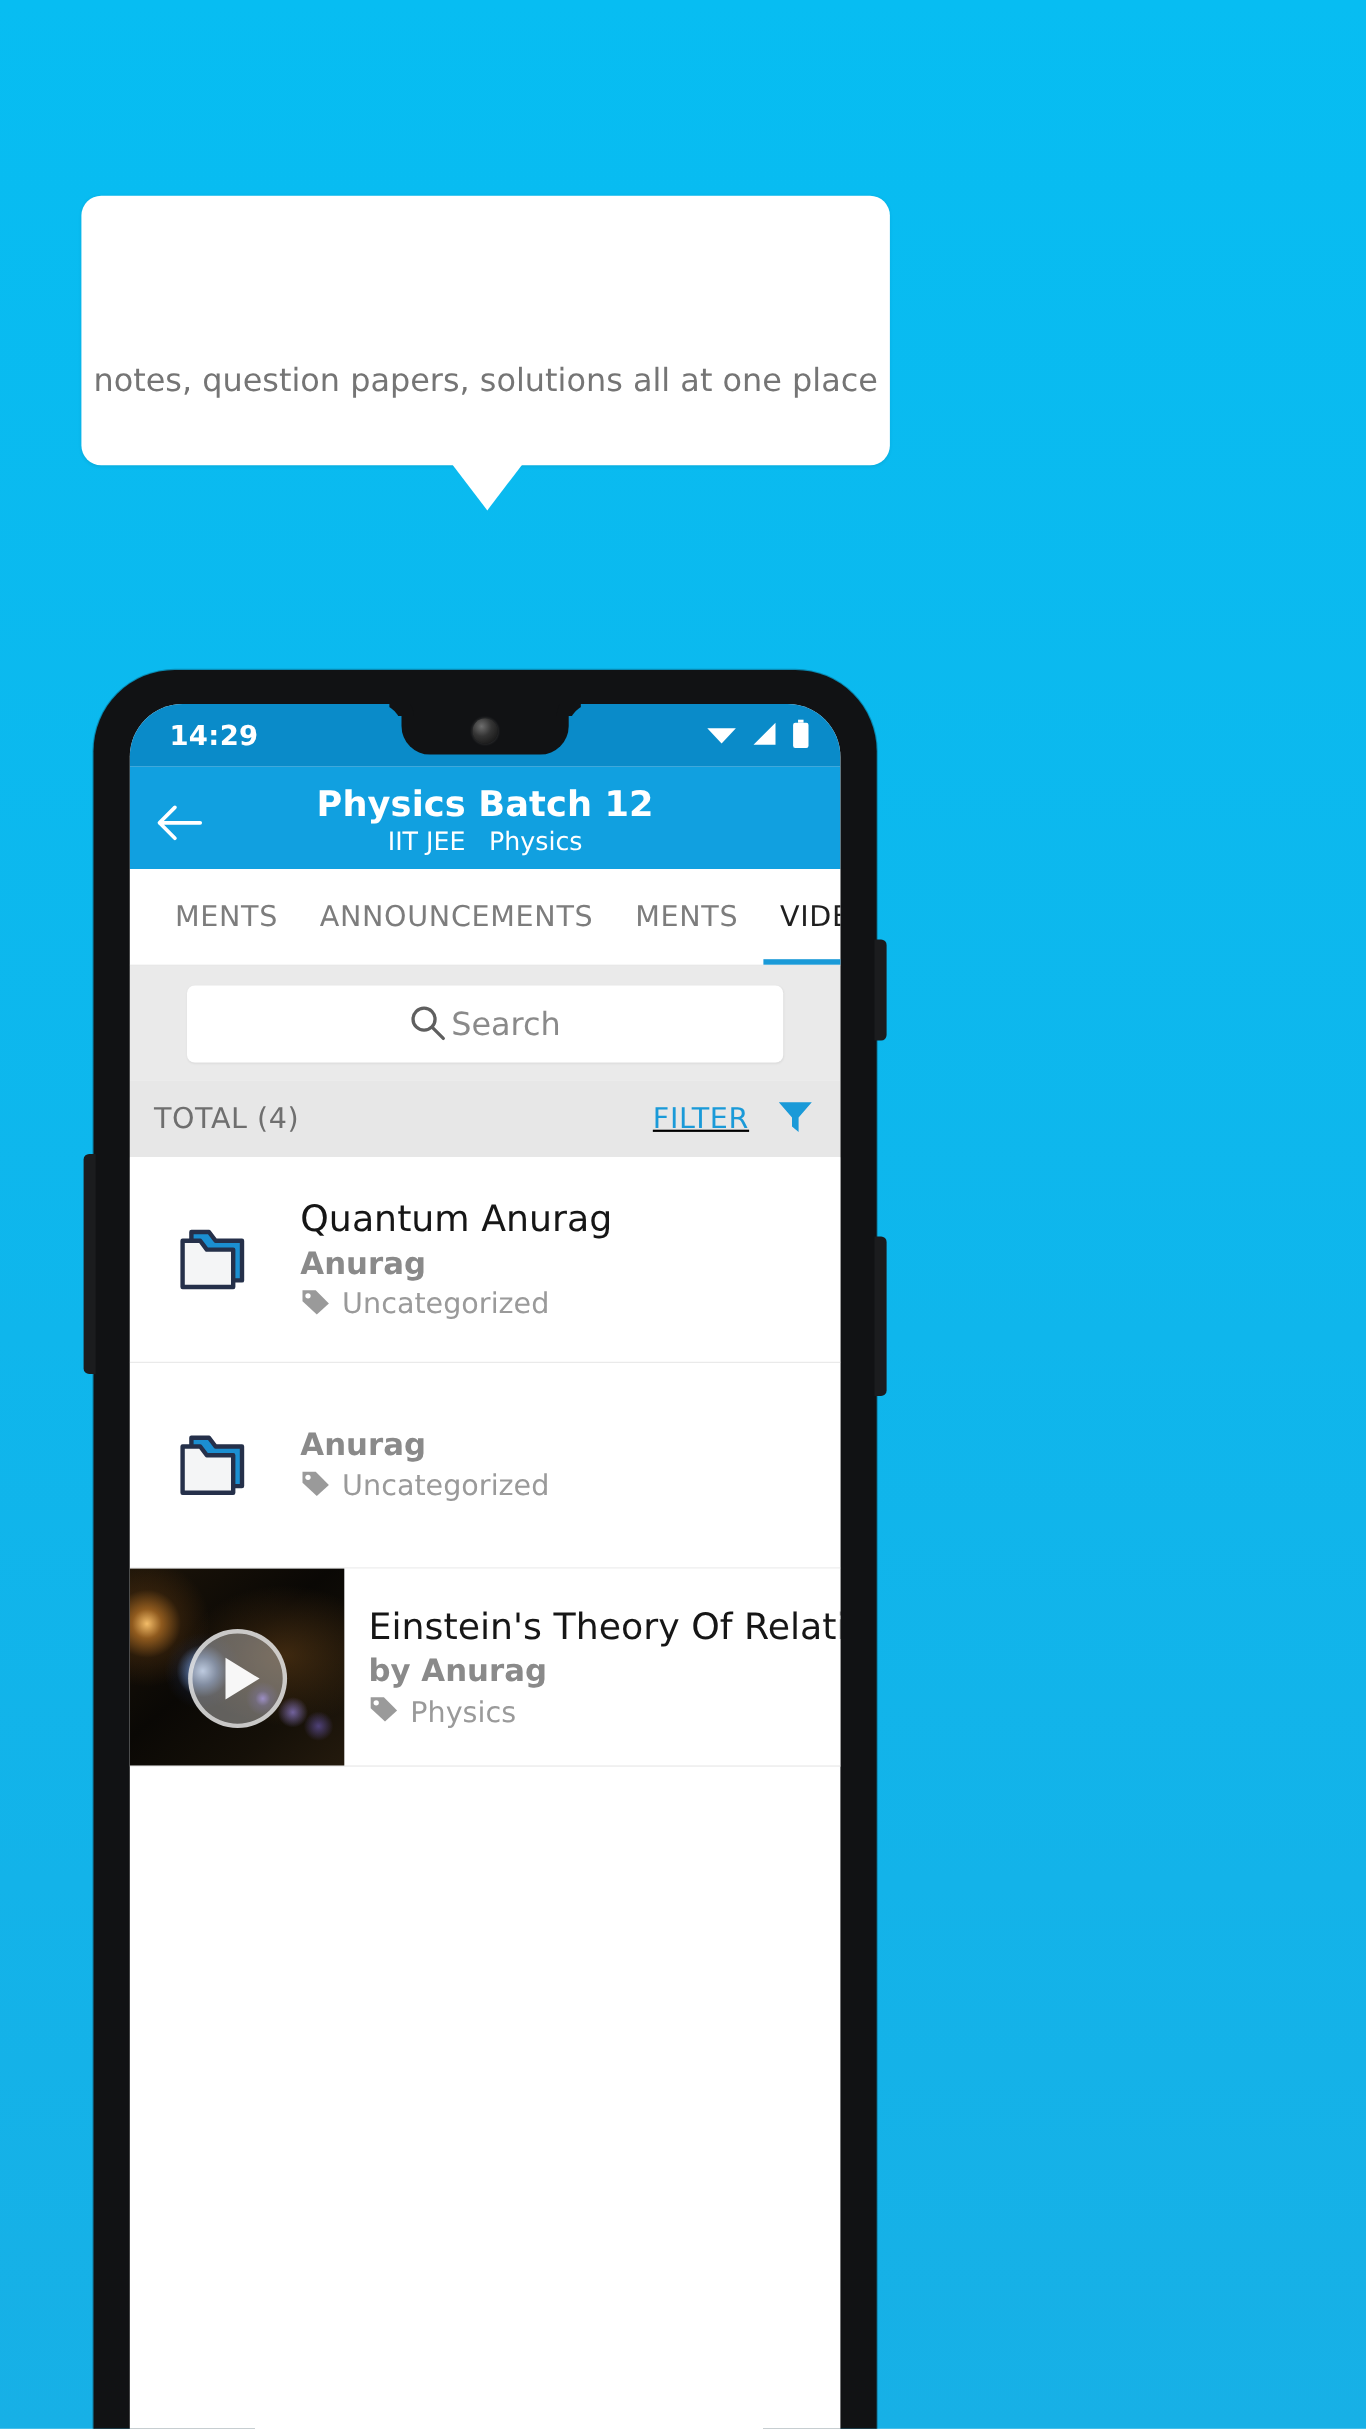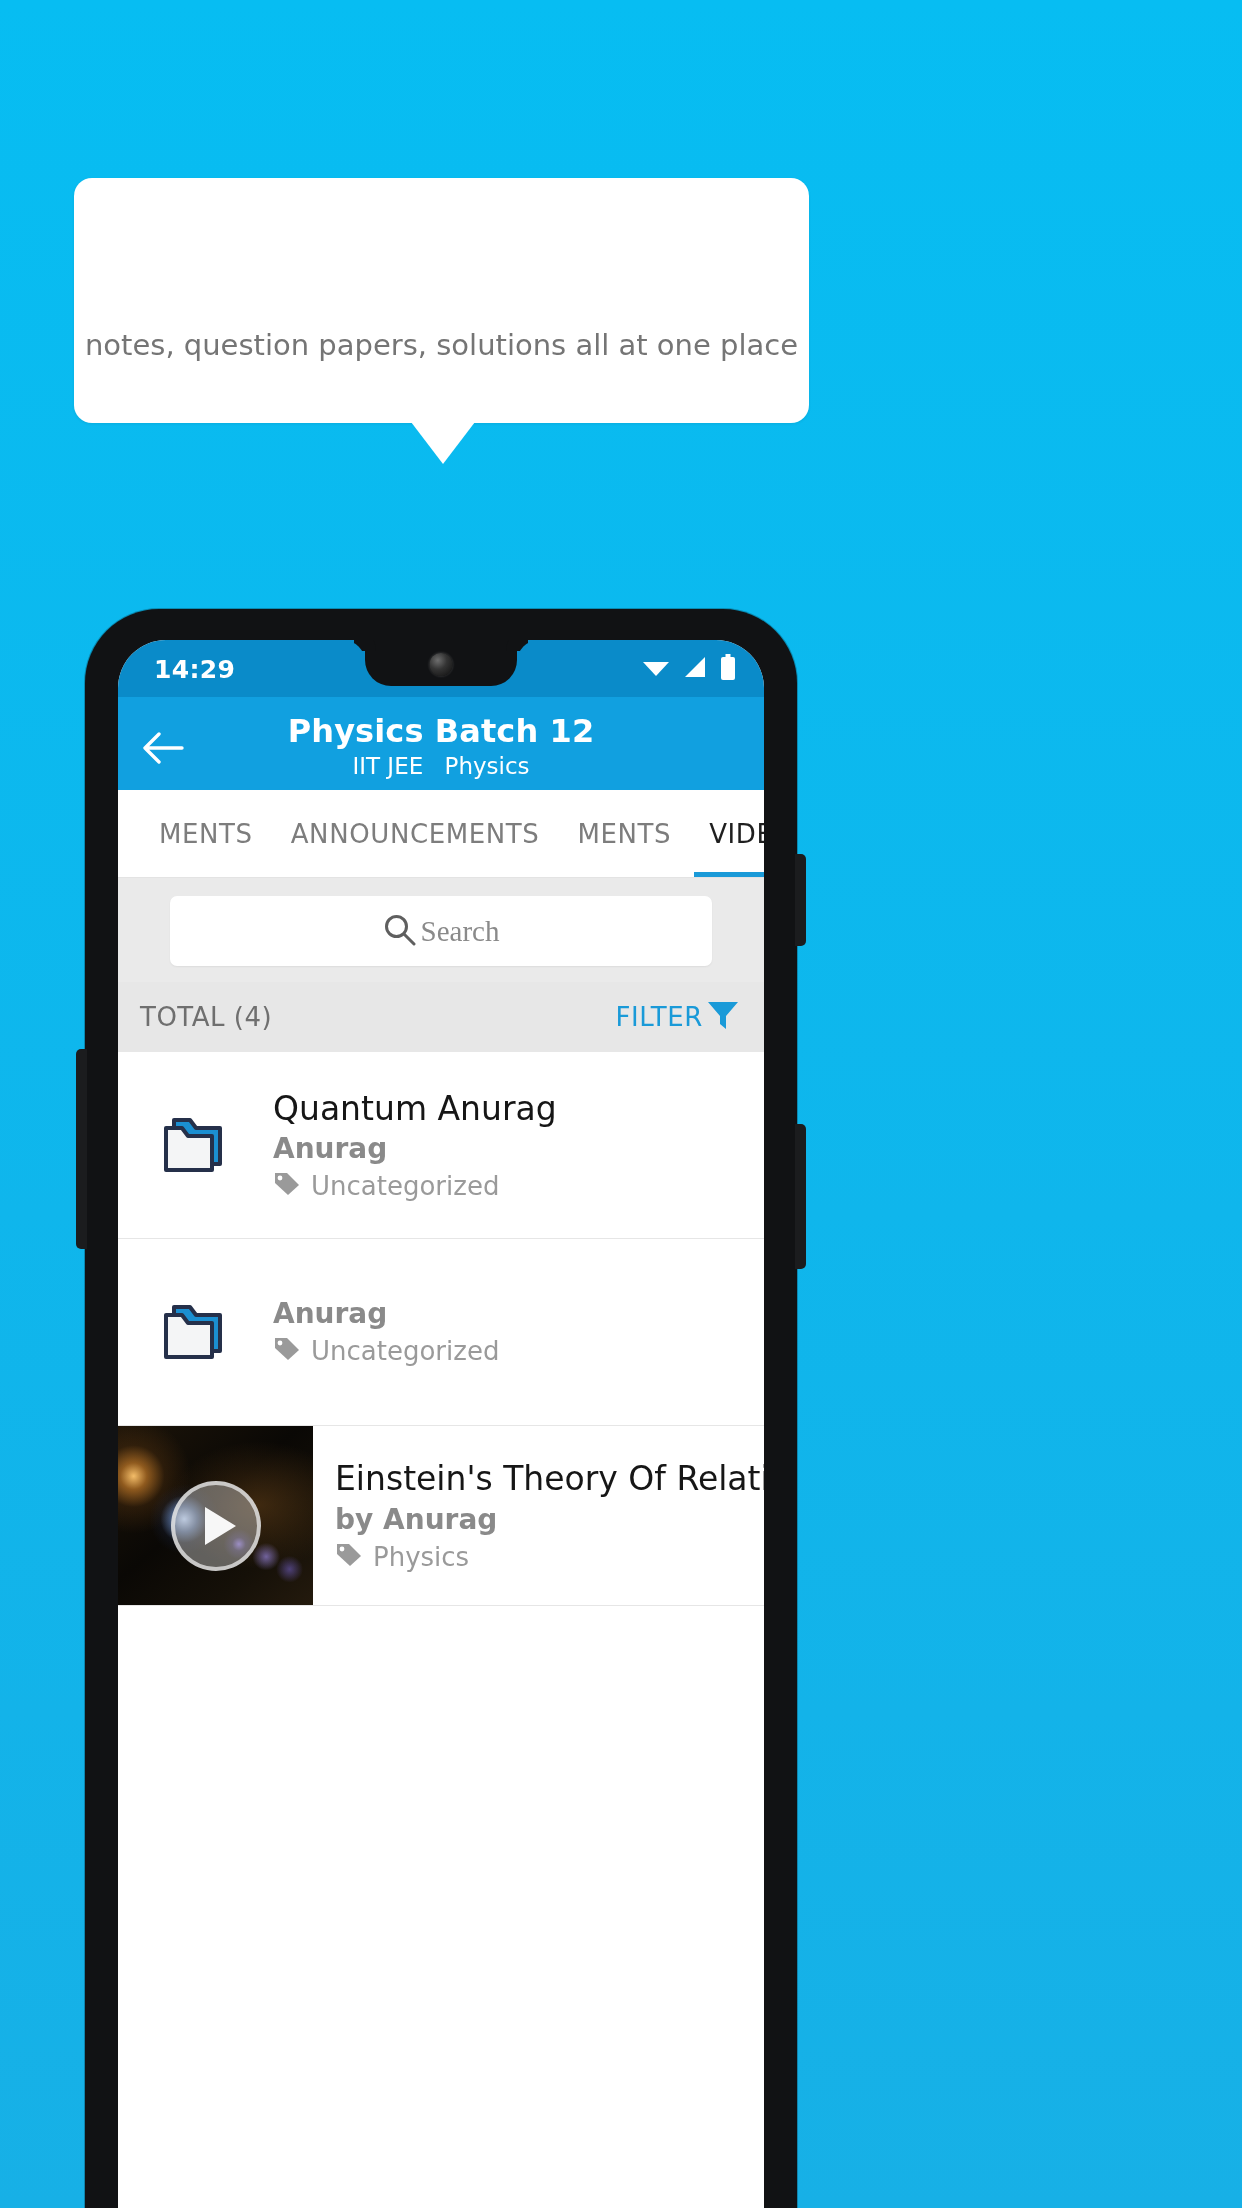--- a/index.html
+++ b/index.html
@@ -195,39 +195,38 @@
     background:#eaeaea;
     padding:18px 52px 16px 52px;
   }
   .searchbox {
     height:70px;
     background:#ffffff;
     border-radius:7px;
     display:flex; align-items:center; justify-content:center;
     gap:5px;
     box-shadow:0 1px 2px rgba(0,0,0,0.06);
-    font-family:Liberation Serif, serif;
   }
   .search-placeholder {
     font-size:29px; color:#8a8a8a;
   }
 
   
   .totalrow {
     background:#e7e7e7;
     height:70px;
     display:flex; align-items:center;
     justify-content:space-between;
     padding:0 24px 0 22px;
   }
   .total-label {
     font-size:26px; color:#6f6f6f; letter-spacing:0.5px;
   }
   .filter-wrap {
-    display:flex; align-items:center; gap:3px;
+    display:flex; align-items:center; gap:25px;text-decoration:underline;
   }
   .filter-label {
     font-size:26px; color:#1a9ad8; letter-spacing:0.6px;
   }
 
   
   .list { background:#ffffff; }
   .row {
     display:flex; align-items:center;
     min-height:187px;

